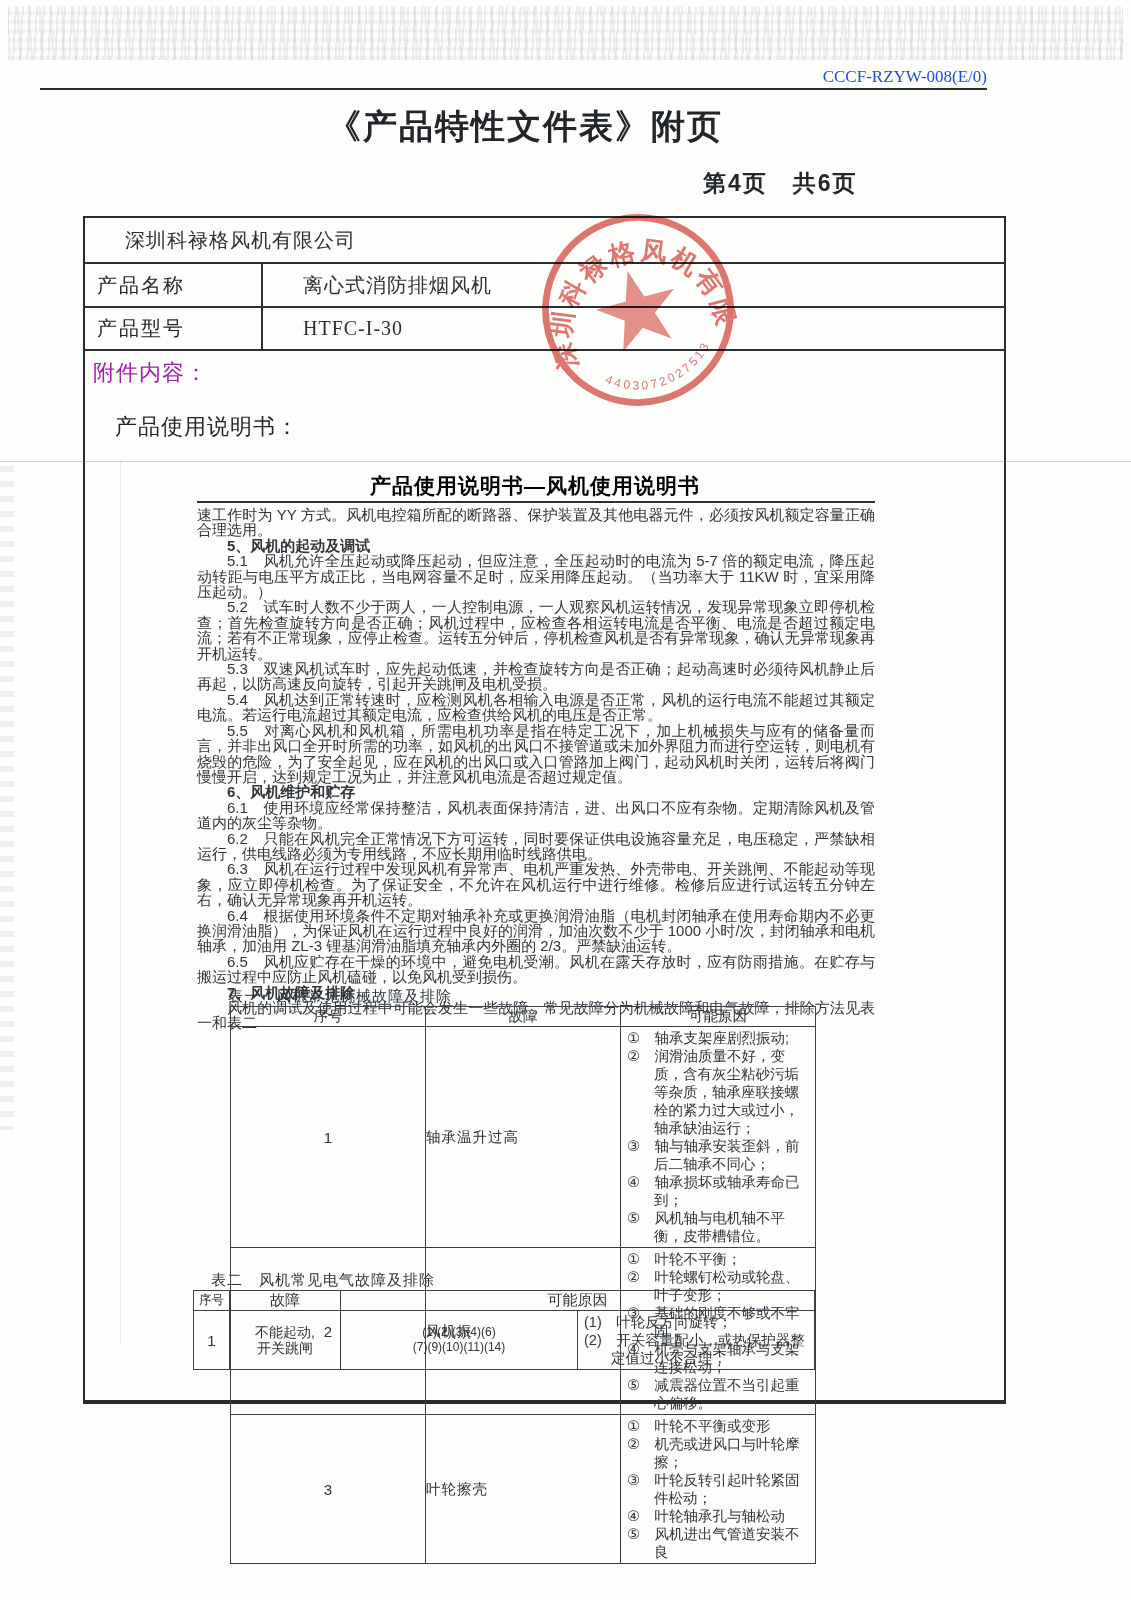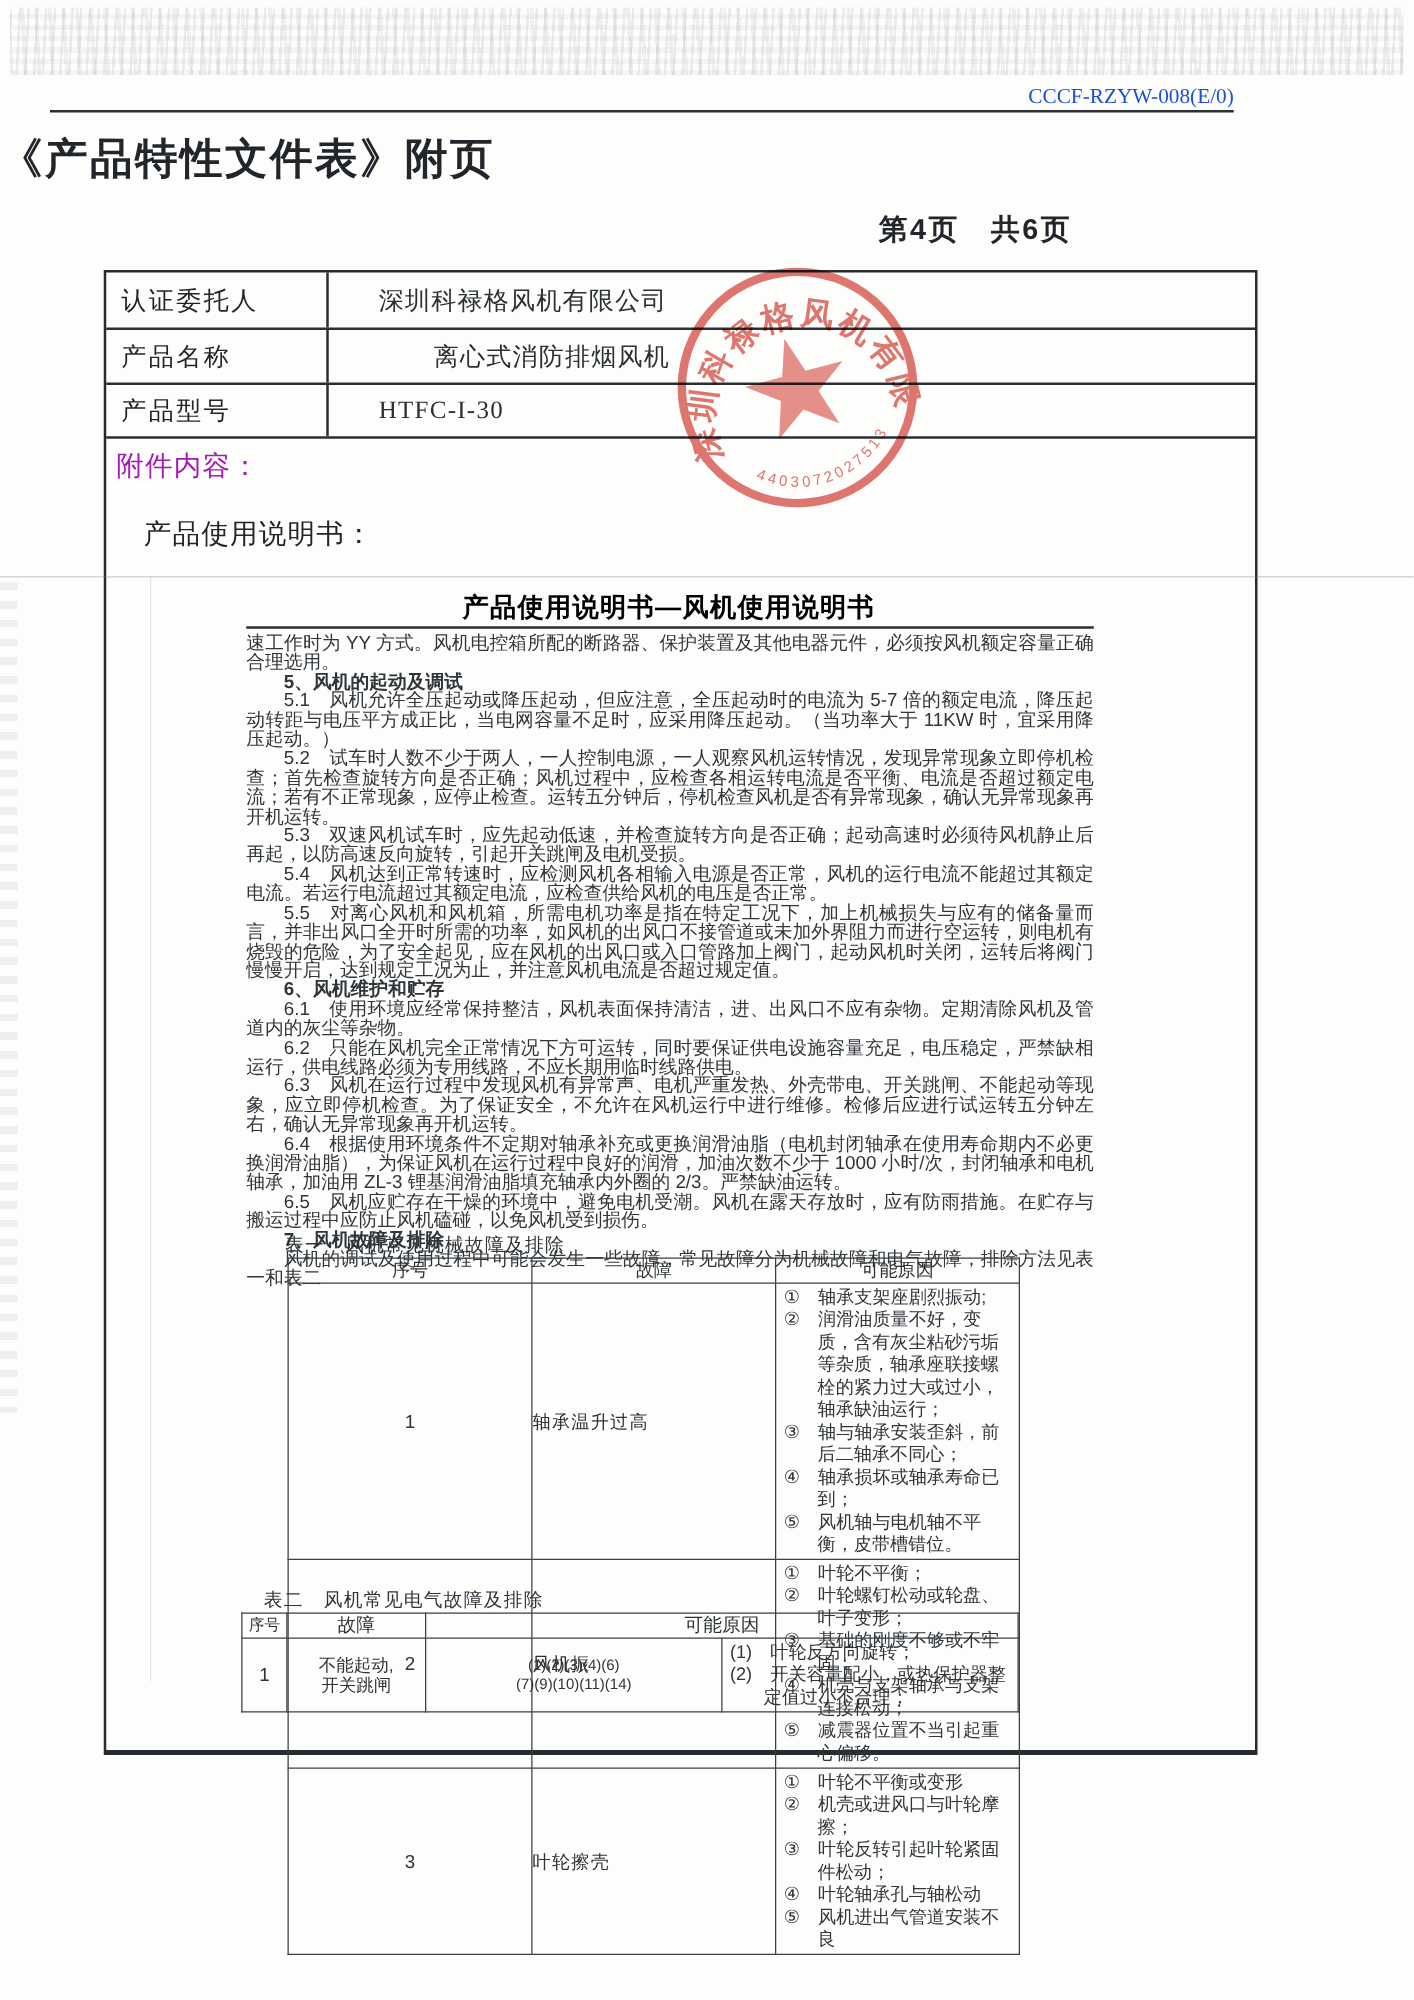--- a/index.html
+++ b/index.html
@@ -21,27 +21,27 @@
     filter:blur(.5px);border-radius:3px;opacity:.8;
   }
   .noise-left{
     left:0;top:466px;width:14px;height:664px;
     background:repeating-linear-gradient(180deg, rgba(140,148,156,.28) 0 6px, transparent 6px 15px);
     filter:blur(.6px);opacity:.5;
   }
 
   .doc-code{right:144px;top:67px;font-family:"Liberation Serif","DejaVu Serif",serif;font-size:17px;color:#1d4ed8;}
   .header-rule{left:40px;top:88px;width:947px;height:2px;background:#2a2f34;}
-  .doc-title{left:0;top:104px;width:1050px;text-align:left;font-size:34px;font-weight:700;letter-spacing:2px;color:#22262b;}
+  .doc-title{left:0;top:104px;width:1050px;text-align:center;font-size:34px;font-weight:700;letter-spacing:2px;color:#22262b;}
   .page-info{left:703px;top:168px;font-size:23px;font-weight:700;letter-spacing:2px;color:#22262b;}
 
   
   .outer-box{left:83px;top:216px;width:919px;height:1182px;border:2px solid #272c31;border-bottom-width:4px;}
   .info-row{display:flex;border-bottom:2px solid #2a2f34;align-items:center;}
-  .info-row.r1{height:44px;} .info-row.r2{height:42px;gap:44px;} .info-row.r3{height:41px;}
+  .info-row.r1{height:44px;} .info-row.r2{height:42px;} .info-row.r3{height:41px;}
   .info-label{width:164px;padding-left:12px;border-right:2px solid #2a2f34;align-self:stretch;display:flex;align-items:center;
     font-size:20px;letter-spacing:2px;color:#212529;}
   .info-value{padding-left:40px;font-family:"Liberation Serif","DejaVu Serif",serif;font-size:20px;color:#2b3034;letter-spacing:1px;}
   .attach-label{position:absolute;left:8px;top:140px;font-size:22px;letter-spacing:1px;color:#a21caf;}
   .manual-note{position:absolute;left:30px;top:194px;font-size:22px;letter-spacing:1px;color:#212529;}
 
   
   .overlay-h{left:0;top:461px;width:1131px;height:1px;background:rgba(120,128,136,.38);}
   .overlay-v{left:120px;top:461px;width:1px;height:884px;background:rgba(120,128,136,.17);}
 
@@ -85,21 +85,20 @@
 <div class="abs noise-top"></div>
 <div class="abs noise-left"></div>
 
 <div class="abs doc-code">CCCF-RZYW-008(E/0)</div>
 <div class="abs header-rule"></div>
 <div class="abs doc-title">《产品特性文件表》附页</div>
 <div class="abs page-info">第4页　共6页</div>
 
 <div class="abs outer-box">
   <div class="info-row r1">
-    <div class="info-label">认证委托人</div>
     <div class="info-value">深圳科禄格风机有限公司</div>
   </div>
   <div class="info-row r2">
     <div class="info-label">产品名称</div>
     <div class="info-value">离心式消防排烟风机</div>
   </div>
   <div class="info-row r3">
     <div class="info-label">产品型号</div>
     <div class="info-value">HTFC-I-30</div>
   </div>

